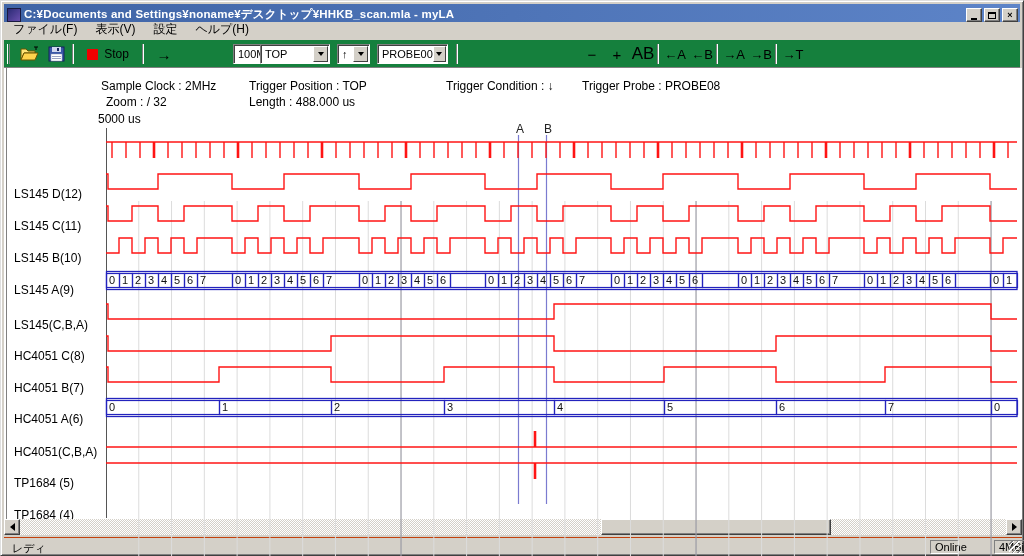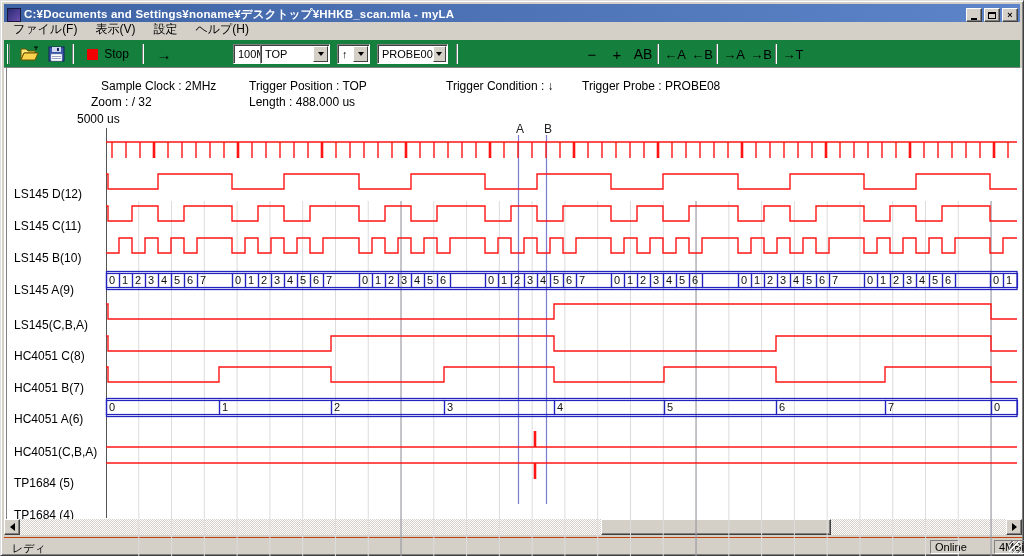--- a/index.html
+++ b/index.html
@@ -170,21 +170,21 @@
     </div>
     <div class="tsep" style="left:452px;"></div>
     <div class="slider-track" style="left:462px;width:104px;"></div>
     <div class="slider-handle" style="left:478px;"></div>
     <div class="tbtn" style="left:576px;width:24px;font-size:15px;">
         <span>−</span>
       </div>
     <div class="tbtn" style="left:601px;width:24px;font-size:15px;">
         <span>+</span>
       </div>
-    <div class="tbtn" style="left:626px;width:26px;font-size:14px;">
+    <div class="tbtn" style="left:626px;width:26px;font-size:17px;">
         <span>AB</span>
       </div>
     <div class="tsep" style="left:653px;"></div>
     <div class="tbtn" style="left:658px;width:26px;font-size:13px;">
         <span>←A</span>
       </div>
     <div class="tbtn" style="left:685px;width:26px;font-size:13px;">
         <span>←B</span>
       </div>
     <div class="tsep" style="left:712px;"></div>
@@ -199,23 +199,23 @@
         <span>→T</span>
       </div>
   </div>
 
   <div class="client">
     <div class="lgroove"></div>
     <div class="infotext" style="left:97px;top:11px;">Sample Clock : 2MHz</div>
     <div class="infotext" style="left:245px;top:11px;">Trigger Position : TOP</div>
     <div class="infotext" style="left:442px;top:11px;">Trigger Condition : ↓</div>
     <div class="infotext" style="left:578px;top:11px;">Trigger Probe : PROBE08</div>
-    <div class="infotext" style="left:87px;top:27px;">Zoom : /  32</div>
+    <div class="infotext" style="left:102px;top:27px;">Zoom : /  32</div>
     <div class="infotext" style="left:245px;top:27px;">Length : 488.000 us</div>
-    <div class="infotext" style="left:73px;top:44px;">5000 us</div>
+    <div class="infotext" style="left:94px;top:44px;">5000 us</div>
     <div class="mklabel" style="left:512px;top:54px;">A</div>
     <div class="mklabel" style="left:540px;top:54px;">B</div>
     <div id="chlabels">
         <div class="chlabel" style="top: 74.5px;">LS145 D(12)</div>
         <div class="chlabel" style="top: 106.5px;">LS145 C(11)</div>
         <div class="chlabel" style="top: 138.5px;">LS145 B(10)</div>
         <div class="chlabel" style="top: 170.5px;">LS145 A(9)</div>
         <div class="chlabel" style="top: 205.5px;">LS145(C,B,A)</div>
         <div class="chlabel" style="top: 236.5px;">HC4051 C(8)</div>
         <div class="chlabel" style="top: 268.5px;">HC4051 B(7)</div>

